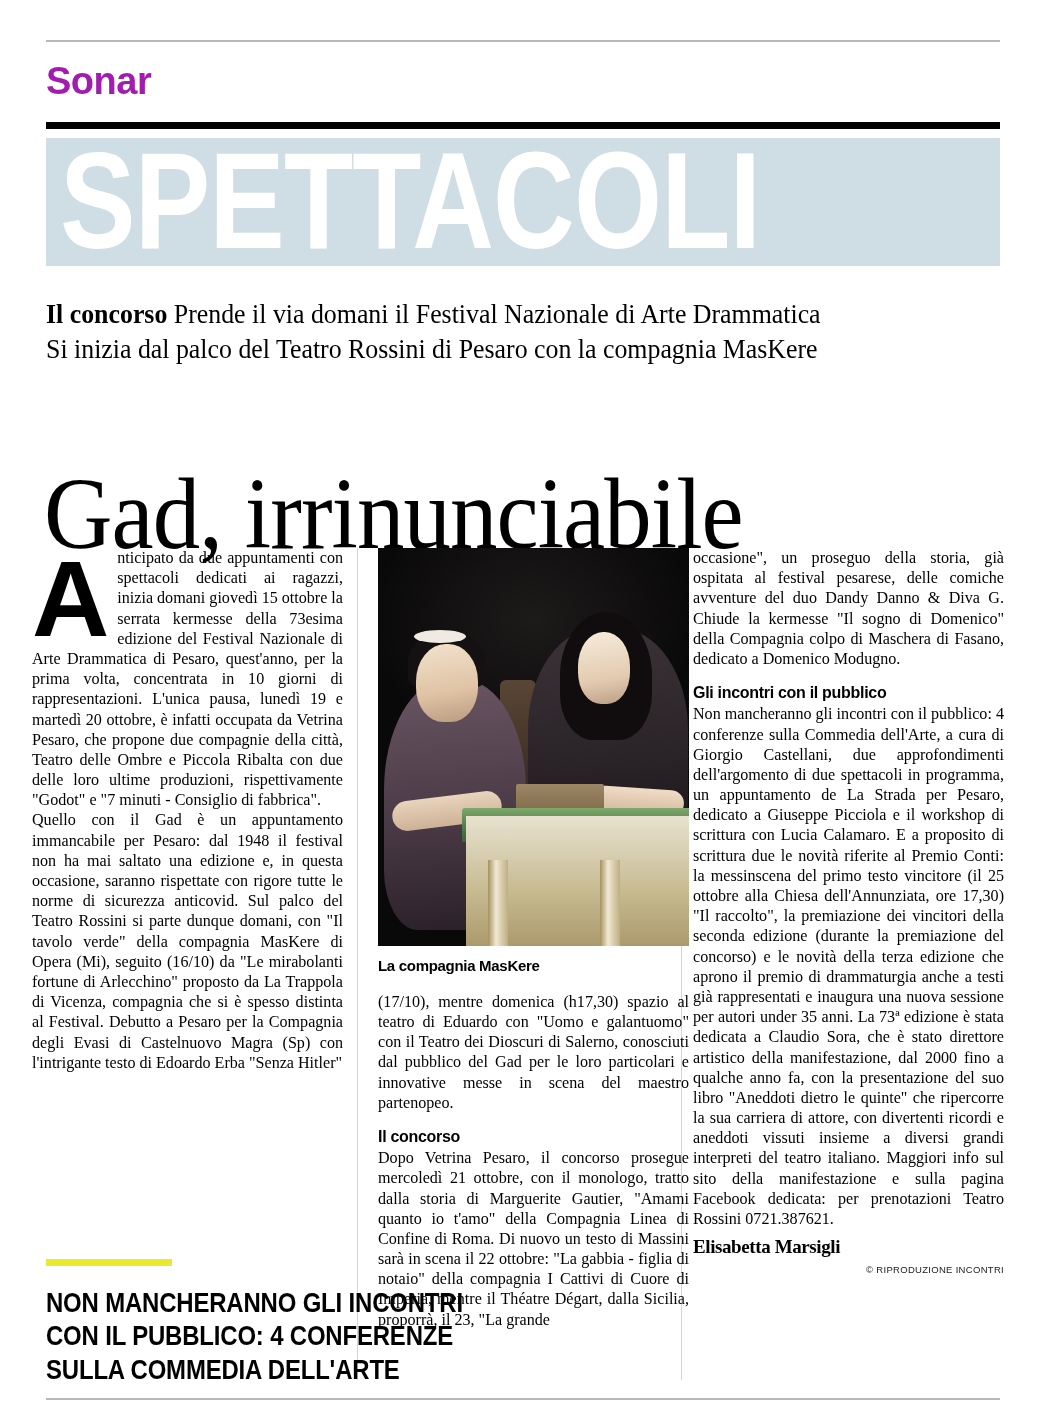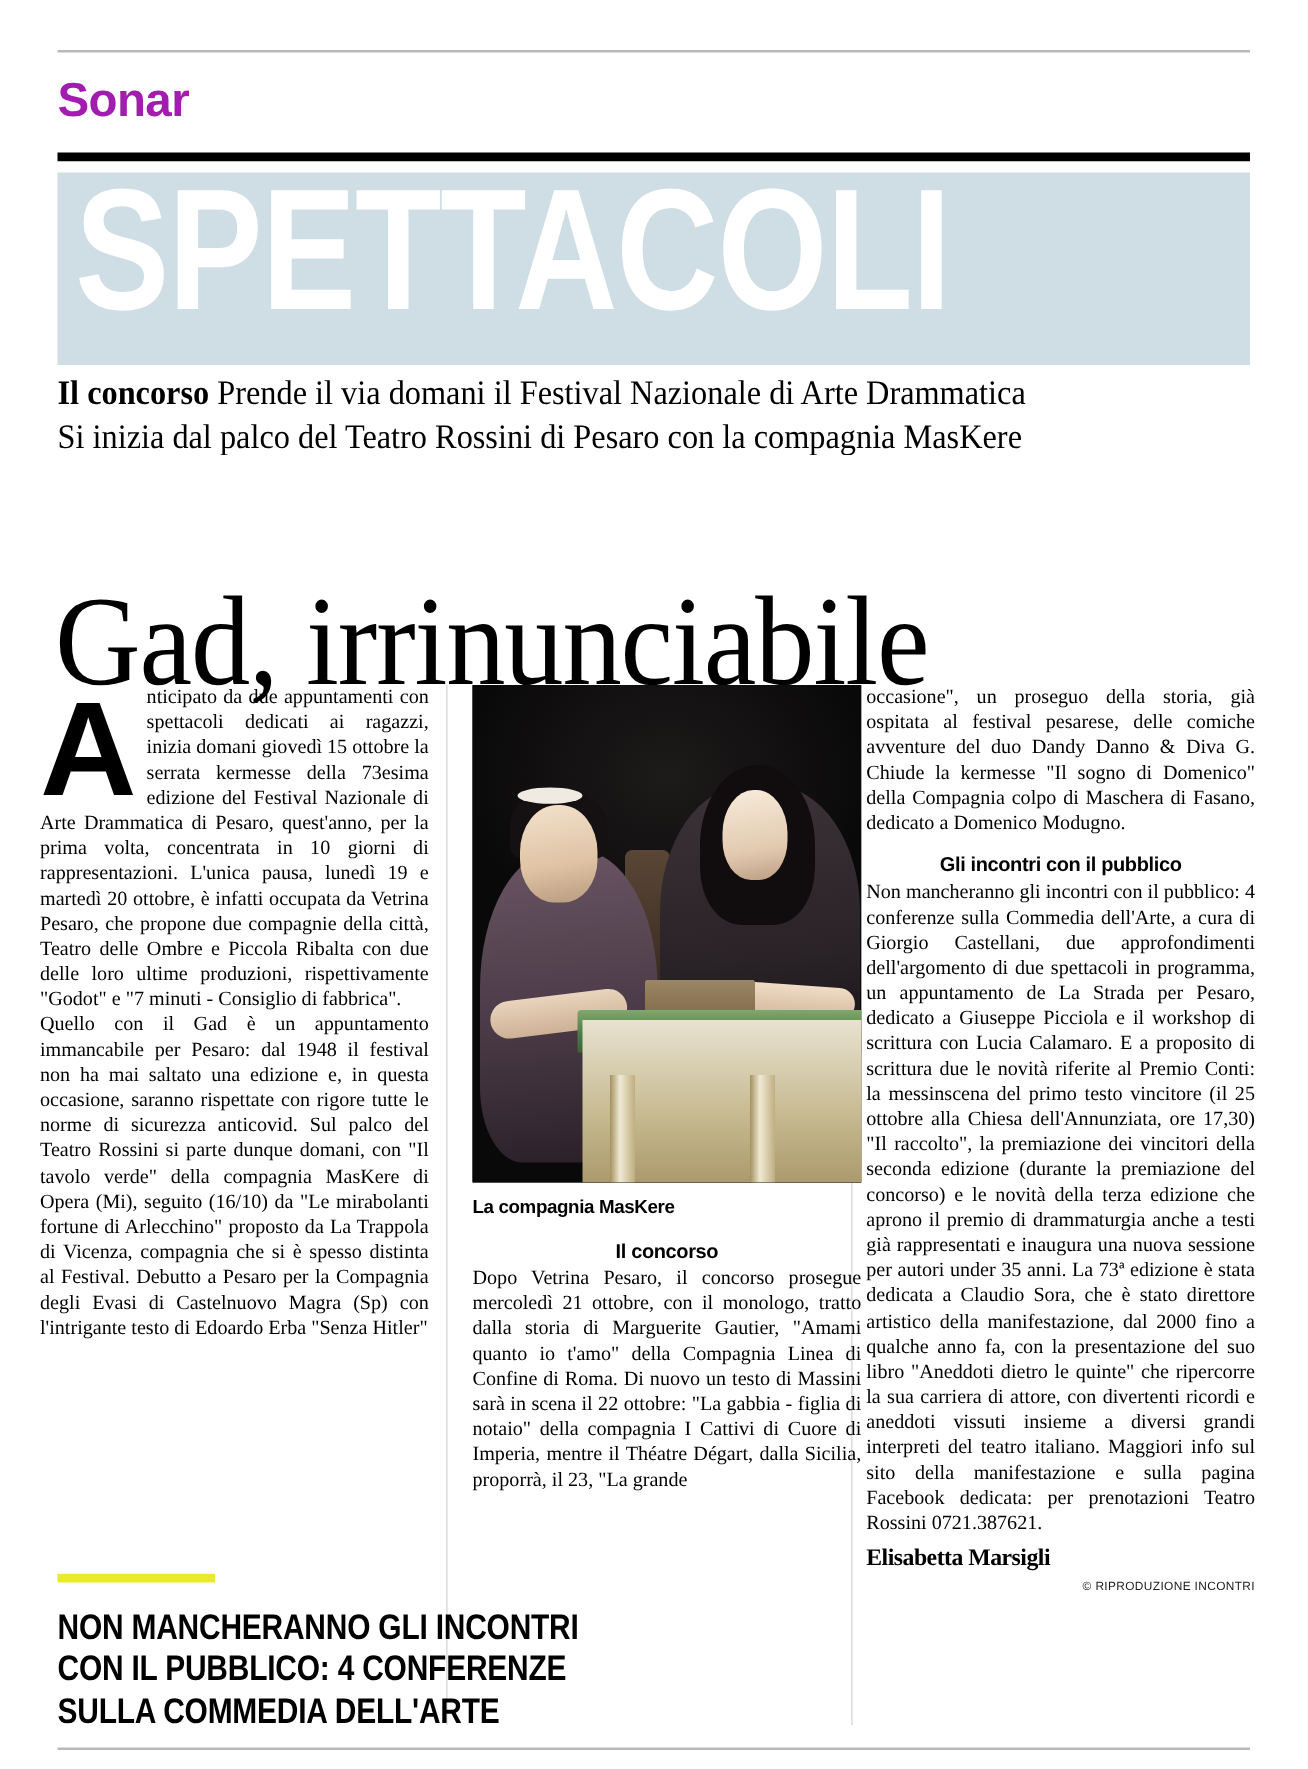--- a/index.html
+++ b/index.html
@@ -55,21 +55,21 @@
     position: absolute;
     left: 46px; top: 122px;
     width: 954px; height: 7px;
     background: #000000;
   }
 
   
   .banner {
     position: absolute;
     left: 46px; top: 138px;
-    width: 954px; height: 154px;
+    width: 954px; height: 128px;
     background: #cfdde4;
     overflow: hidden;
   }
   .banner-word {
     position: absolute;
     left: 14px;
     top: -26px;
     font-family: "Liberation Sans Narrow", "Liberation Sans", "DejaVu Sans", sans-serif;
     font-weight: bold;
     font-size: 138px;
@@ -151,21 +151,21 @@
     margin-top: 2px;
   }
 
   .subhead {
     font-family: "Liberation Sans", "DejaVu Sans", sans-serif;
     font-weight: bold;
     font-size: 16px;
     line-height: 1.2;
     margin: 14px 0 2px 0;
     letter-spacing: -0.3px;
-    text-align: center;
+    text-align: left;
   }
 
   
   .photo {
     position: relative;
     width: 311px;
     height: 398px;
     background: #0a0909;
     overflow: hidden;
     margin-bottom: 11px;
@@ -384,20 +384,21 @@
       <div class="ph-arm-r"></div>
       <div class="ph-box"></div>
       <div class="ph-felt"></div>
       <div class="ph-table"></div>
       <div class="ph-leg-a"></div>
       <div class="ph-leg-b"></div>
     </div>
 
     <div class="caption">La compagnia MasKere</div>
 
+    <p>(17/10), mentre domenica (h17,30) spazio al teatro di Eduardo con "Uomo e galantuomo" con il Teatro dei Dioscuri di Salerno, conosciuti dal pubblico del Gad per le loro particolari e innovative messe in scena del maestro partenopeo.</p>
     <h2 class="subhead">Il concorso</h2>
     <p>Dopo Vetrina Pesaro, il concorso prosegue mercoledì 21 ottobre, con il monologo, tratto dalla storia di Marguerite Gautier, "Amami quanto io t'amo" della Compagnia Linea di Confine di Roma. Di nuovo un testo di Massini sarà in scena il 22 ottobre: "La gabbia - figlia di notaio" della compagnia I Cattivi di Cuore di Imperia, mentre il Théatre Dégart, dalla Sicilia, proporrà, il 23, "La grande</p>
   </div>
 
   <div class="col" id="col3">
     <p>occasione", un proseguo della storia, già ospitata al festival pesarese, delle comiche avventure del duo Dandy Danno &amp; Diva G. Chiude la kermesse "Il sogno di Domenico" della Compagnia colpo di Maschera di Fasano, dedicato a Domenico Modugno.</p>
     <h2 class="subhead">Gli incontri con il pubblico</h2>
     <p>Non mancheranno gli incontri con il pubblico: 4 conferenze sulla Commedia dell'Arte, a cura di Giorgio Castellani, due approfondimenti dell'argomento di due spettacoli in programma, un appuntamento de La Strada per Pesaro, dedicato a Giuseppe Picciola e il workshop di scrittura con Lucia Calamaro. E a proposito di scrittura due le novità riferite al Premio Conti: la messinscena del primo testo vincitore (il 25 ottobre alla Chiesa dell'Annunziata, ore 17,30) "Il raccolto", la premiazione dei vincitori della seconda edizione (durante la premiazione del concorso) e le novità della terza edizione che aprono il premio di drammaturgia anche a testi già rappresentati e inaugura una nuova sessione per autori under 35 anni. La 73ª edizione è stata dedicata a Claudio Sora, che è stato direttore artistico della manifestazione, dal 2000 fino a qualche anno fa, con la presentazione del suo libro "Aneddoti dietro le quinte" che ripercorre la sua carriera di attore, con divertenti ricordi e aneddoti vissuti insieme a diversi grandi interpreti del teatro italiano. Maggiori info sul sito della manifestazione e sulla pagina Facebook dedicata: per prenotazioni Teatro Rossini 0721.387621.</p>
     <div class="byline">Elisabetta Marsigli</div>
     <div class="copyright">© RIPRODUZIONE INCONTRI</div>

